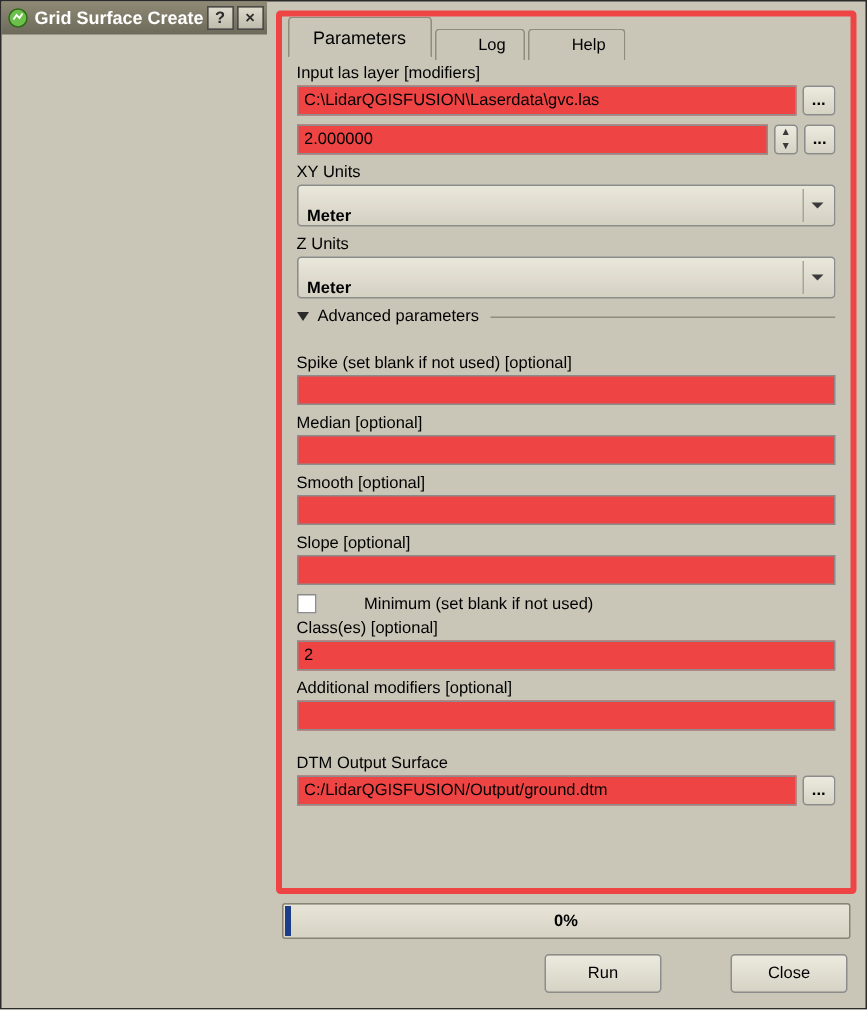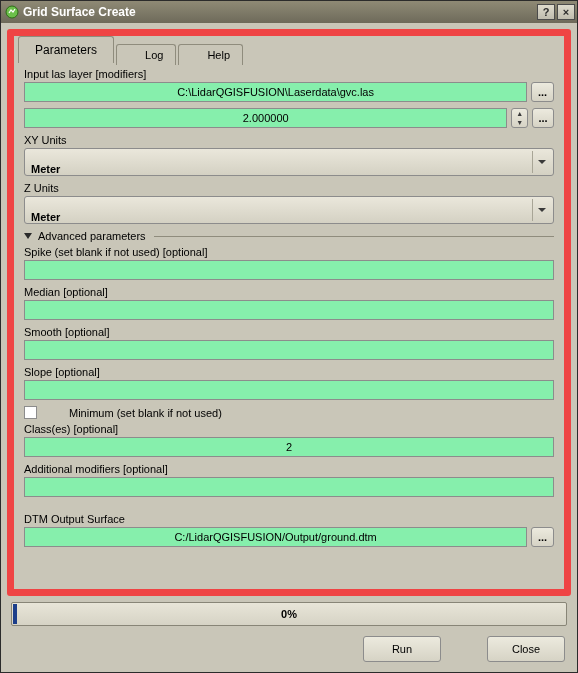--- a/index.html
+++ b/index.html
@@ -13,21 +13,21 @@
     height: 673px;
     overflow: hidden;
   }
   .window {
     width: 578px;
     height: 673px;
     box-sizing: border-box;
     border: 1px solid #2b2b2b;
     background: #c9c6b8;
     display: flex;
-    flex-direction: column;
+    flex-direction: row;
   }
 
   
   .titlebar {
     display: flex;
     align-items: center;
     height: 22px;
     background: linear-gradient(to bottom, #8f8a75 0%, #7e7a68 50%, #6e6a5a 100%);
     color: #ffffff;
     font-weight: bold;
@@ -64,21 +64,21 @@
   .client {
     flex: 1 1 auto;
     padding: 6px;
     box-sizing: border-box;
     display: flex;
     flex-direction: column;
   }
 
   .tab-frame {
     flex: 1 1 auto;
-    border: 7px solid #ef4444;
+    border: 4px solid #ef4444;
     border-radius: 3px;
     background: #c9c6b8;
     box-sizing: border-box;
     position: relative;
     padding: 28px 10px 10px 10px;
     display: flex;
     flex-direction: column;
   }
   .tab-row {
     position: absolute;
@@ -125,27 +125,26 @@
     display: flex;
     align-items: stretch;
     margin-bottom: 6px;
   }
   .field-row .text-input {
     flex: 1 1 auto;
   }
   .text-input {
     height: 20px;
     border: 1px solid #8c8c8c;
-    background: #86efac;
+    background: #ef4444;
     padding: 2px 4px;
     box-sizing: border-box;
     font-family: inherit;
     font-size: 11px;
     width: 100%;
-    text-align: center;
   }
   .browse-btn, .spinner-btns {
     width: 24px;
     margin-left: 4px;
     border: 1px solid #8c8c8c;
     background: linear-gradient(to bottom,#eceade,#d6d3c5);
     border-radius: 3px;
     display: flex;
     align-items: center;
     justify-content: center;
@@ -188,21 +187,21 @@
     content:"";
     width:0;height:0;
     border-left:4px solid transparent;
     border-right:4px solid transparent;
     border-top:4px solid #3a3a3a;
   }
 
   .adv-header {
     display: flex;
     align-items: center;
-    margin: 6px 0 4px 0;
+    margin: 6px 0 19px 0;
   }
   .adv-header .tri {
     width:0;height:0;
     border-left:4px solid transparent;
     border-right:4px solid transparent;
     border-top:6px solid #2b2b2b;
     margin-right: 6px;
   }
   .adv-header .line {
     flex:1 1 auto;

